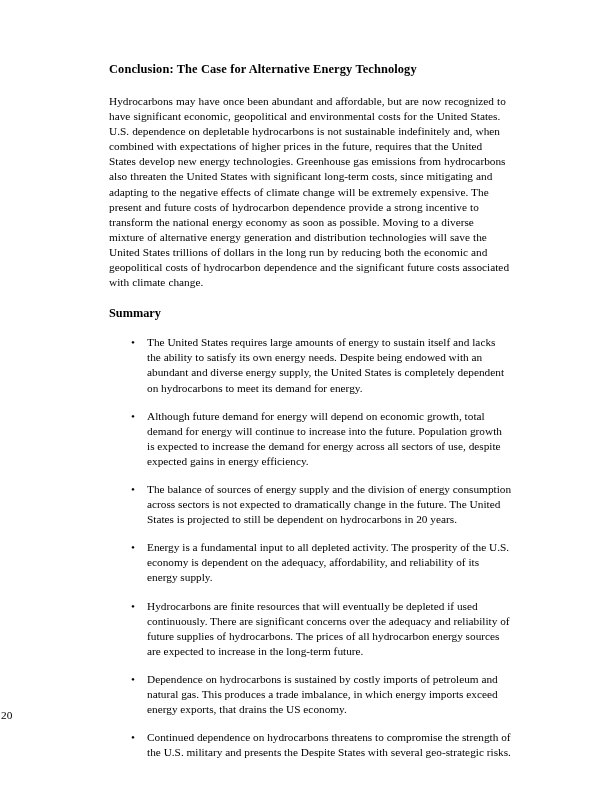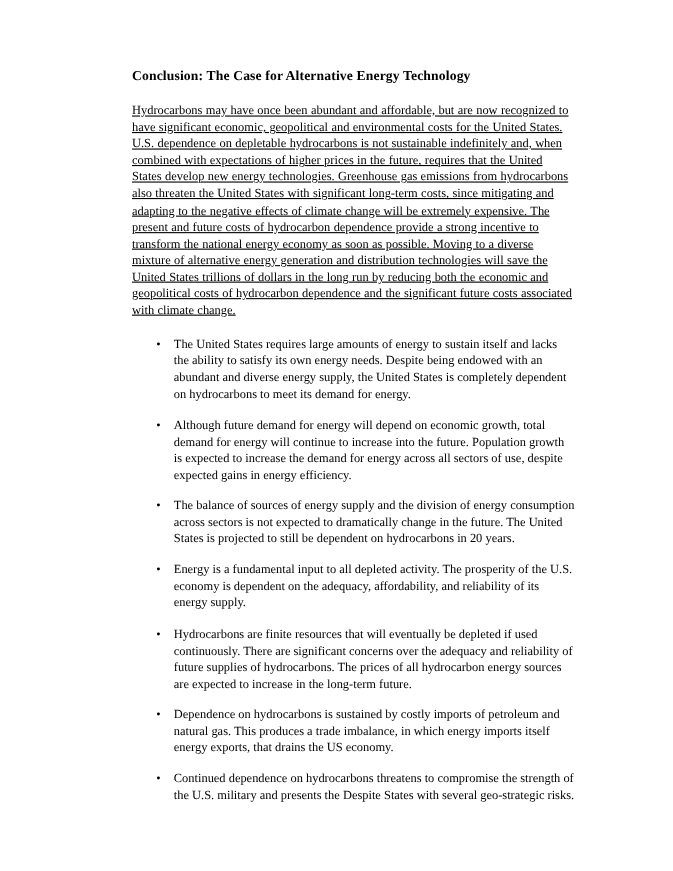--- a/index.html
+++ b/index.html
@@ -13,21 +13,21 @@
     height: 792px;
     position: relative;
     overflow: hidden;
     font-family: "Liberation Serif", "DejaVu Serif", serif;
     color: #000000;
     -webkit-font-smoothing: none;
   }
 
   #page {
     position: absolute;
-    left: 12px;
+    left: 1px;
     top: 0;
     width: 548px;
     height: 792px;
     background: #ffffff;
   }
 
   #content {
     position: absolute;
     left: 108px;
     top: 62px;
@@ -41,21 +41,20 @@
     margin: 0 0 17px 0;
     letter-spacing: 0.01em;
   }
 
   .body-para {
     font-size: 11.3px;
     line-height: 15.1px;
     margin: 0 0 16px 0;
     text-align: left;
     word-spacing: 0.02em;
-    text-decoration: underline;
   }
 
   .section-heading {
     font-size: 12.3px;
     font-weight: bold;
     line-height: 15px;
     margin: 0 0 14px 0;
   }
 
   ul.summary-list {
@@ -87,36 +86,37 @@
 
   .bullet-text {
     display: block;
   }
 
   #page-number {
     position: absolute;
     left: 0;
     top: 708px;
     width: 612px;
-    text-align: right;
+    text-align: left;
     font-size: 11.3px;
     line-height: 15px;
   }
 </style>
 </head>
 <body>
 
 <div id="page">
 
   <div id="content">
 
     <h1 class="doc-title">Conclusion: The Case for Alternative Energy Technology</h1>
 
     <p class="body-para">Hydrocarbons may have once been abundant and affordable, but are now recognized to have significant economic, geopolitical and environmental costs for the United States.  U.S. dependence on depletable hydrocarbons is not sustainable indefinitely and, when combined with expectations of higher prices in the future, requires that the United States develop new energy technologies.  Greenhouse gas emissions from hydrocarbons also threaten the United States with significant long-term costs, since mitigating and adapting to the negative effects of climate change will be extremely expensive.  The present and future costs of hydrocarbon dependence provide a strong incentive to transform the national energy economy as soon as possible.  Moving to a diverse mixture of alternative energy generation and distribution technologies will save the United States trillions of dollars in the long run by reducing both the economic and geopolitical costs of hydrocarbon dependence and the significant future costs associated with climate change.</p>
 
+    <h2 class="section-heading">Summary</h2>
 
     <ul class="summary-list">
       <li class="summary-item">
         <span class="bullet-glyph">•</span>
         <span class="bullet-text">The United States requires large amounts of energy to sustain itself and lacks the ability to satisfy its own energy needs.  Despite being endowed with an abundant and diverse energy supply, the United States is completely dependent on hydrocarbons to meet its demand for energy.</span>
       </li>
       <li class="summary-item">
         <span class="bullet-glyph">•</span>
         <span class="bullet-text">Although future demand for energy will depend on economic growth, total demand for energy will continue to increase into the future.  Population growth is expected to increase the demand for energy across all sectors of use, despite expected gains in energy efficiency.</span>
       </li>
@@ -127,21 +127,21 @@
       <li class="summary-item">
         <span class="bullet-glyph">•</span>
         <span class="bullet-text">Energy is a fundamental input to all depleted activity.  The prosperity of the U.S. economy is dependent on the adequacy, affordability, and reliability of its energy supply.</span>
       </li>
       <li class="summary-item">
         <span class="bullet-glyph">•</span>
         <span class="bullet-text">Hydrocarbons are finite resources that will eventually be depleted if used continuously.  There are significant concerns over the adequacy and reliability of future supplies of hydrocarbons.  The prices of all hydrocarbon energy sources are expected to increase in the long-term future.</span>
       </li>
       <li class="summary-item">
         <span class="bullet-glyph">•</span>
-        <span class="bullet-text">Dependence on hydrocarbons is sustained by costly imports of petroleum and natural gas.  This produces a trade imbalance, in which energy imports itself energy exports, that drains the US economy.</span>
+        <span class="bullet-text">Dependence on hydrocarbons is sustained by costly imports of petroleum and natural gas.  This produces a trade imbalance, in which energy imports exceed energy exports, that drains the US economy.</span>
       </li>
       <li class="summary-item">
         <span class="bullet-glyph">•</span>
         <span class="bullet-text">Continued dependence on hydrocarbons threatens to compromise the strength of the U.S. military and presents the Despite States with several geo-strategic risks.</span>
       </li>
     </ul>
 
   </div>
 
   <div id="page-number">20</div>

